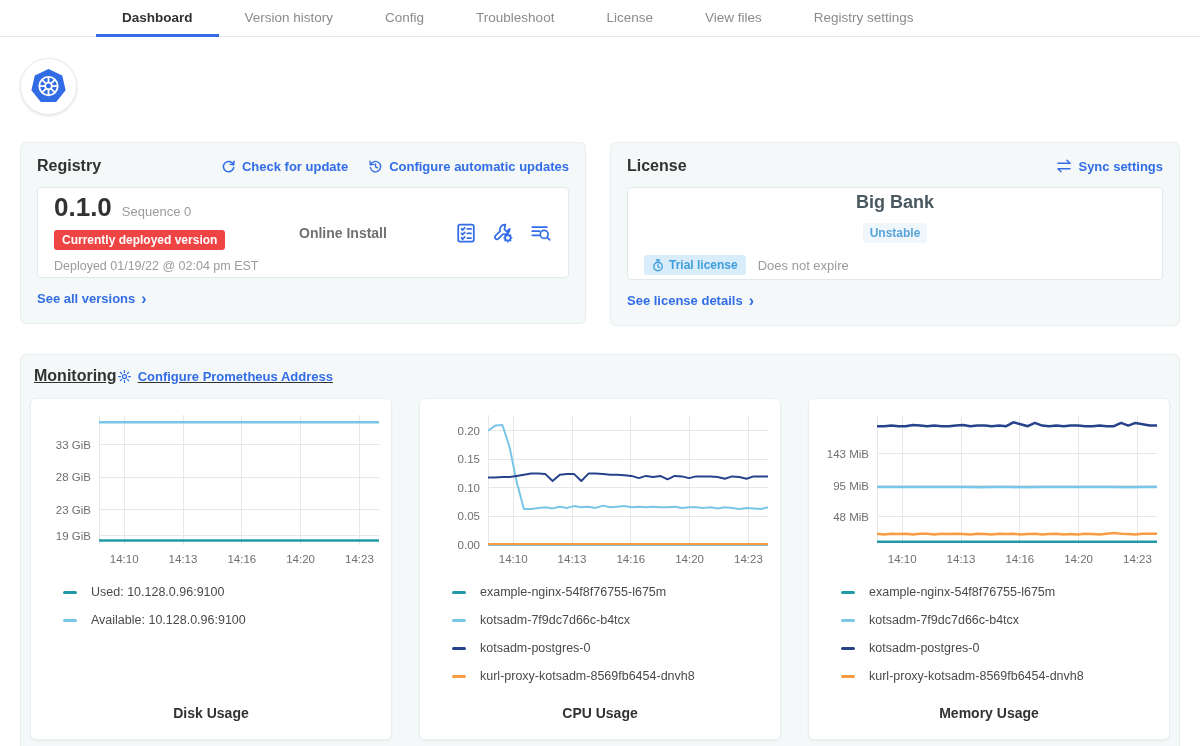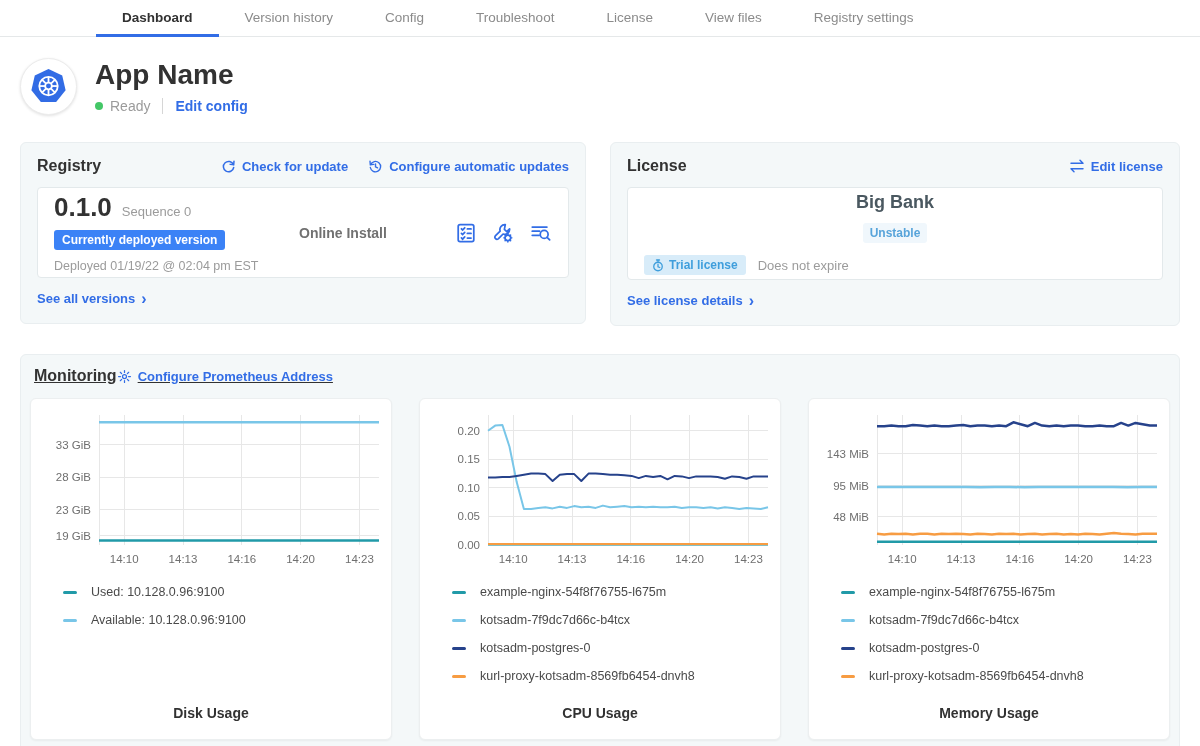--- a/index.html
+++ b/index.html
@@ -32,21 +32,21 @@
   .card-head { display:flex; align-items:center; justify-content:space-between; }
   .card-title { font-size:16px; font-weight:700; color:#323232; }
   .card-links { display:flex; gap:20px; }
   .inner-card { background:#fff; border:1px solid #e3e9eb; border-radius:4px; margin-top:12px; padding:4px 16px; }
 
   .ver-flex { display:flex; align-items:center; }
   .ver-col1 { width:225px; flex:none; }
   .ver-num-row { display:flex; align-items:baseline; gap:10px; }
   .ver-num { font-size:26px; font-weight:800; color:#323232; }
   .ver-seq { font-size:13px; color:#9b9b9b; }
-  .badge-green { display:inline-block; margin-top:7px; background:#3b82f6; color:#fff; font-size:12px; font-weight:700; padding:3px 8px; border-radius:3px; }
+  .badge-green { display:inline-block; margin-top:7px; background:#ef4444; color:#fff; font-size:12px; font-weight:700; padding:3px 8px; border-radius:3px; }
   .deployed { margin-top:9px; font-size:12.5px; color:#9b9b9b; }
   .ver-col2 { flex:1; font-size:14px; font-weight:700; color:#717171; padding-left:20px; }
   .ver-icons { display:flex; gap:15px; align-items:center; }
   .ver-icons span { cursor:pointer; display:inline-flex; }
   .see-link { margin-top:13px; display:inline-flex; }
   .chev { font-size:16px; line-height:12px; font-weight:700; }
 
   .lic-name-row { display:flex; align-items:center; gap:10px;flex-direction:column; }
   .lic-name { font-size:18px; font-weight:700; color:#4a5860; }
   .badge-soft { background:#f0f7fc; color:#58a4da; font-size:12px; font-weight:700; padding:3px 7px; border-radius:3px; }
@@ -88,29 +88,20 @@
         <polygon points="50,11 80.5,25.8 88,58.5 67,84.5 33,84.5 12,58.5 19.5,25.8" fill="#326ce5"></polygon>
         <g stroke="#fff" stroke-width="4" fill="none">
           <circle cx="50" cy="49" r="20.5"></circle>
           <line x1="50" y1="28.5" x2="50" y2="69.5"></line>
           <line x1="29.5" y1="49" x2="70.5" y2="49"></line>
           <line x1="35.5" y1="34.5" x2="64.5" y2="63.5"></line>
           <line x1="64.5" y1="34.5" x2="35.5" y2="63.5"></line>
         </g>
         <circle cx="50" cy="49" r="7.5" fill="#326ce5" stroke="#fff" stroke-width="4"></circle>
       </svg>
-    </div>
-    <div class="app-meta">
-      <h1 class="app-title">App Name</h1>
-      <div class="status-row">
-        <span class="dot"></span>
-        <span class="status-text">Ready</span>
-        <span class="vdiv"></span>
-        <a class="blue-link">Edit config</a>
-      </div>
     </div>
   </div>
 
   <div class="cards-row">
 
     <div class="card card-version">
       <div class="card-head">
         <div class="card-title">Registry</div>
         <div class="card-links">
           <a class="blue-link">
@@ -188,21 +179,21 @@
     </div>
 
     <div class="card card-license">
       <div class="card-head">
         <div class="card-title">License</div>
         <a class="blue-link">
           <svg width="16" height="14" viewBox="0 0 24 20" fill="none" stroke="#326de6" stroke-width="2.2" stroke-linecap="round" stroke-linejoin="round">
               <polyline points="16.5,1.5 21,6 3,6"></polyline>
               <polyline points="7.5,18.5 3,14 21,14"></polyline>
             </svg>
-          <span>Edit license</span>
+          <span>Sync settings</span>
         </a>
       </div>
 
       <div class="inner-card">
         <div class="lic-name-row">
           <span class="lic-name">Big Bank</span>
           <span class="badge-soft">Unstable</span>
         </div>
         <div class="lic-row2">
           <span class="badge-trial">

